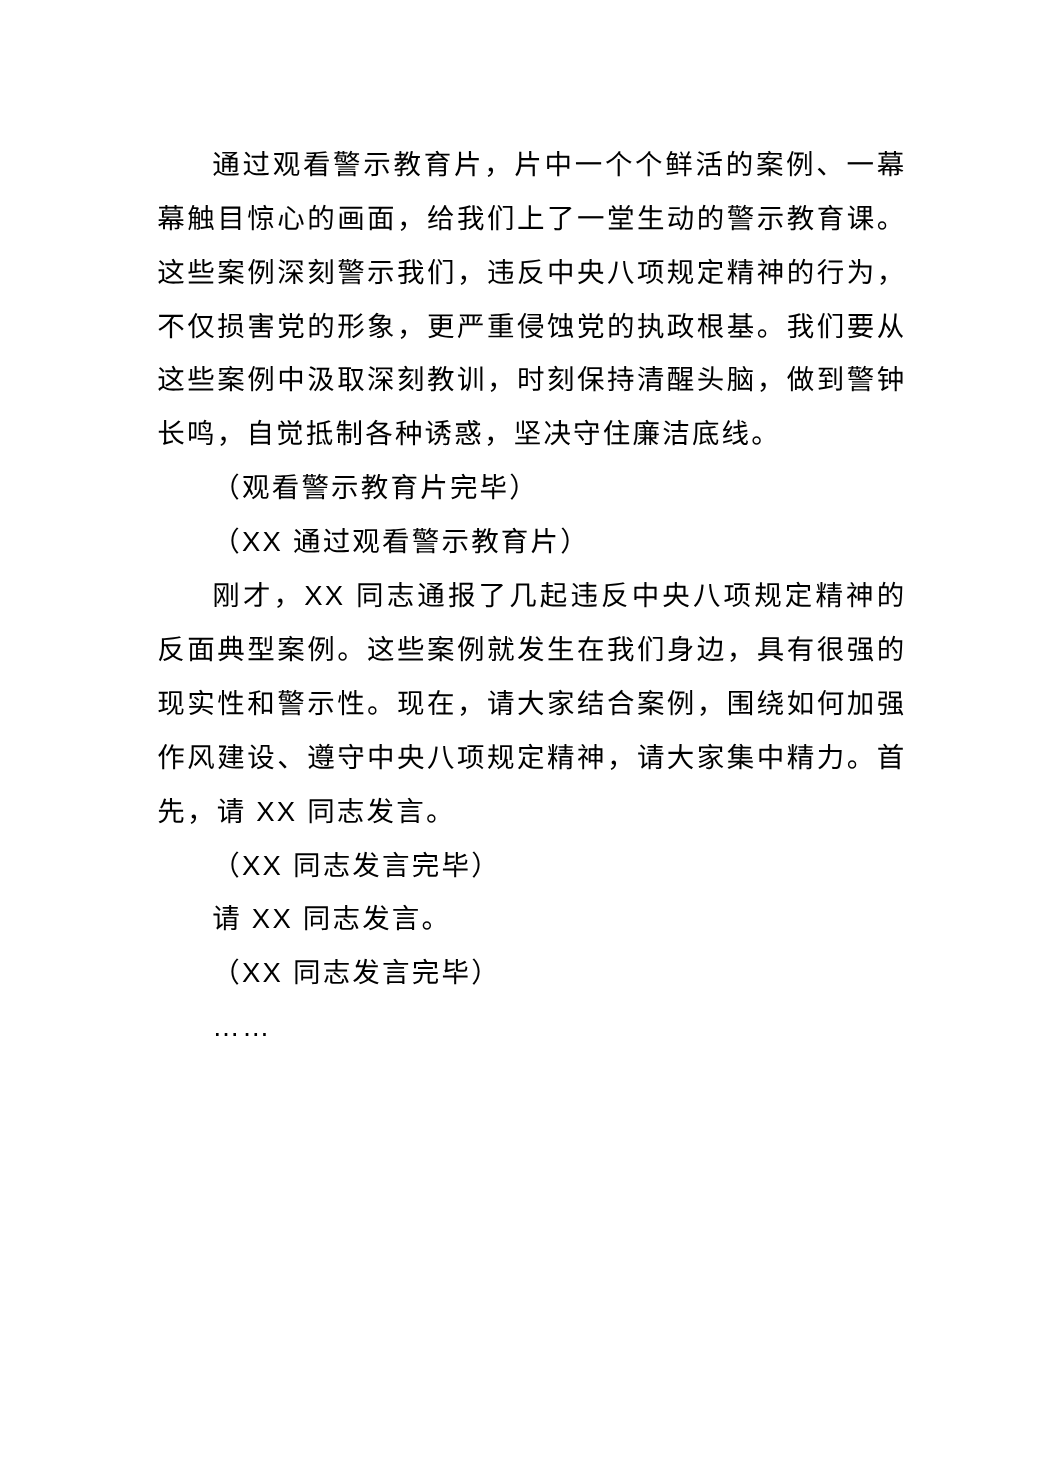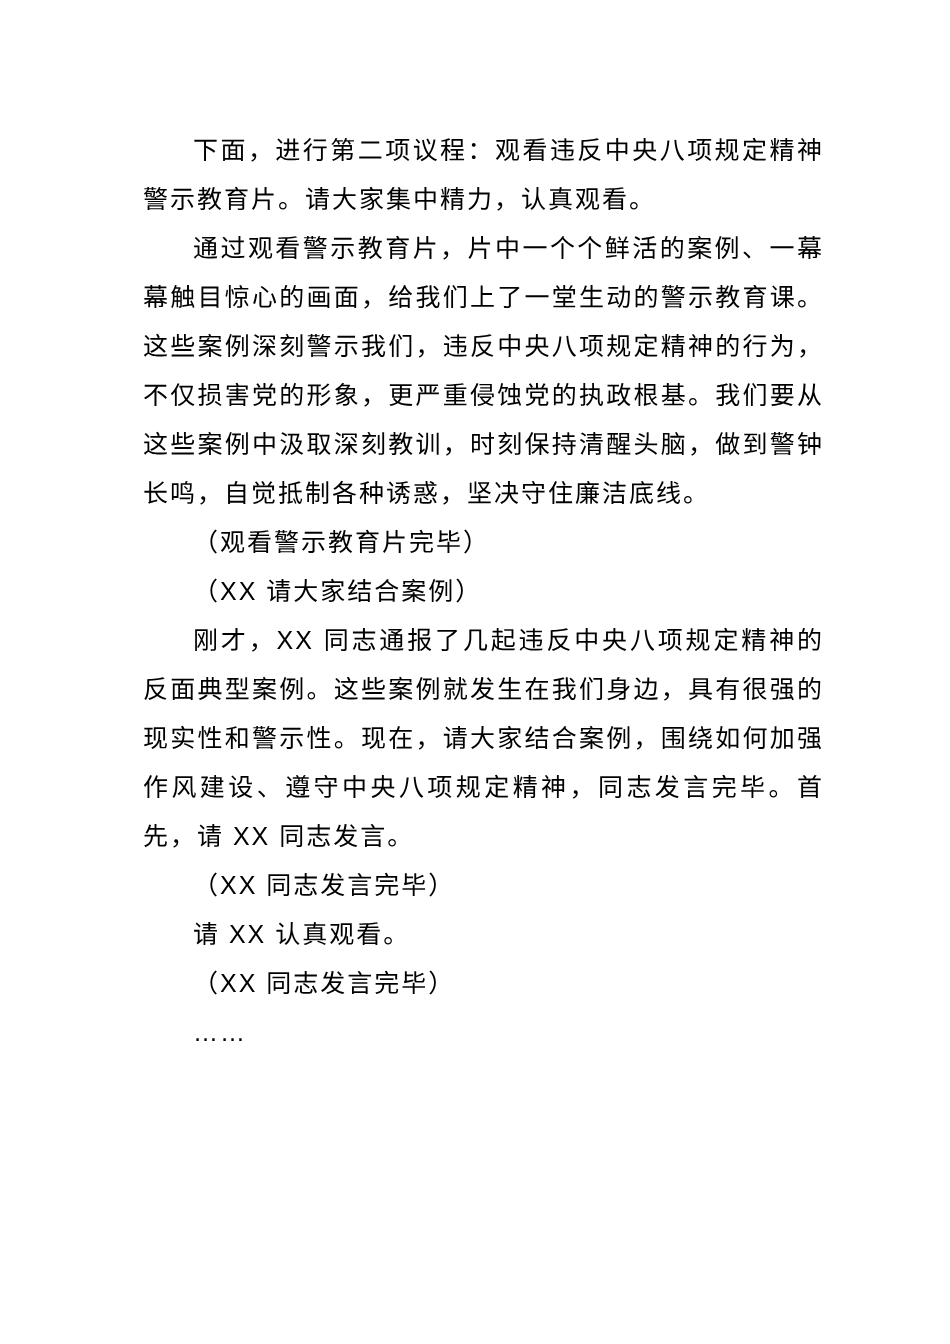--- a/index.html
+++ b/index.html
@@ -34,23 +34,22 @@
     margin: 0;
     padding: 0;
     text-indent: 2em;
   }
 </style>
 </head>
 <body>
 
 <div class="page">
   <div class="doc-body">
-    <p>下面，进行第二项议程：观看违反中央八项规定精神警示教育片。请大家集中精力，认真观看。</p>
     <p>通过观看警示教育片，片中一个个鲜活的案例、一幕幕触目惊心的画面，给我们上了一堂生动的警示教育课。这些案例深刻警示我们，违反中央八项规定精神的行为，不仅损害党的形象，更严重侵蚀党的执政根基。我们要从这些案例中汲取深刻教训，时刻保持清醒头脑，做到警钟长鸣，自觉抵制各种诱惑，坚决守住廉洁底线。</p>
     <p>（观看警示教育片完毕）</p>
-    <p>（XX 请大家结合案例）</p>
-    <p>刚才，XX 同志通报了几起违反中央八项规定精神的反面典型案例。这些案例就发生在我们身边，具有很强的现实性和警示性。现在，请大家结合案例，围绕如何加强作风建设、遵守中央八项规定精神，同志发言完毕。首先，请 XX 同志发言。</p>
+    <p>（XX 通过观看警示教育片）</p>
+    <p>刚才，XX 同志通报了几起违反中央八项规定精神的反面典型案例。这些案例就发生在我们身边，具有很强的现实性和警示性。现在，请大家结合案例，围绕如何加强作风建设、遵守中央八项规定精神，请大家集中精力。首先，请 XX 同志发言。</p>
     <p>（XX 同志发言完毕）</p>
-    <p>请 XX 认真观看。</p>
+    <p>请 XX 同志发言。</p>
     <p>（XX 同志发言完毕）</p>
     <p>……</p>
   </div>
 </div>
 
 </body></html>

